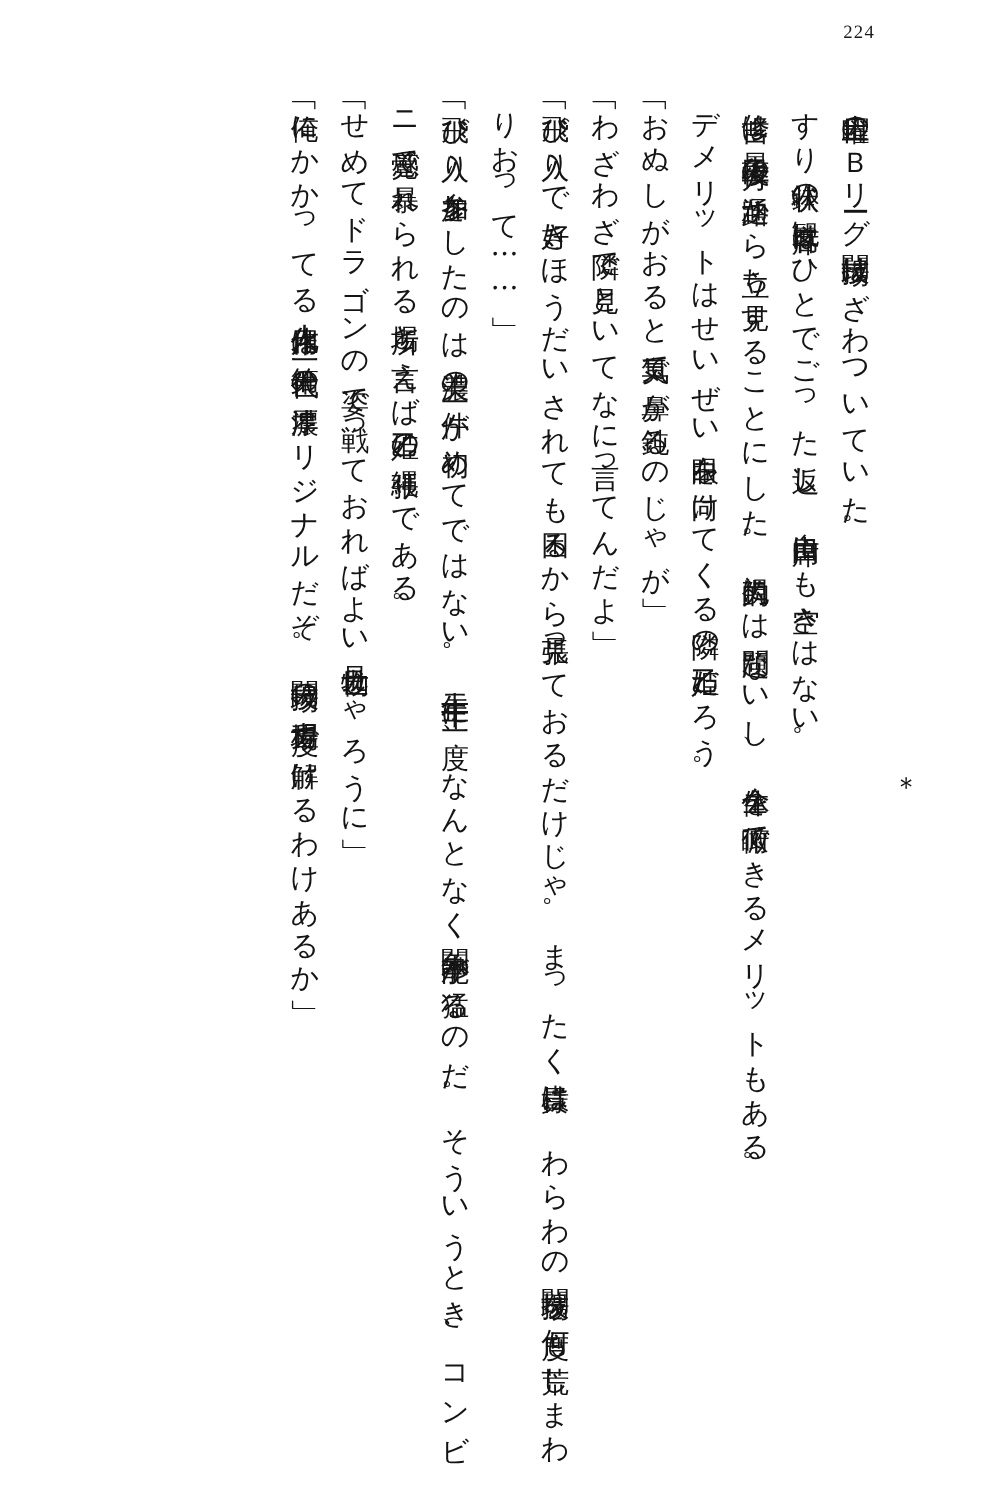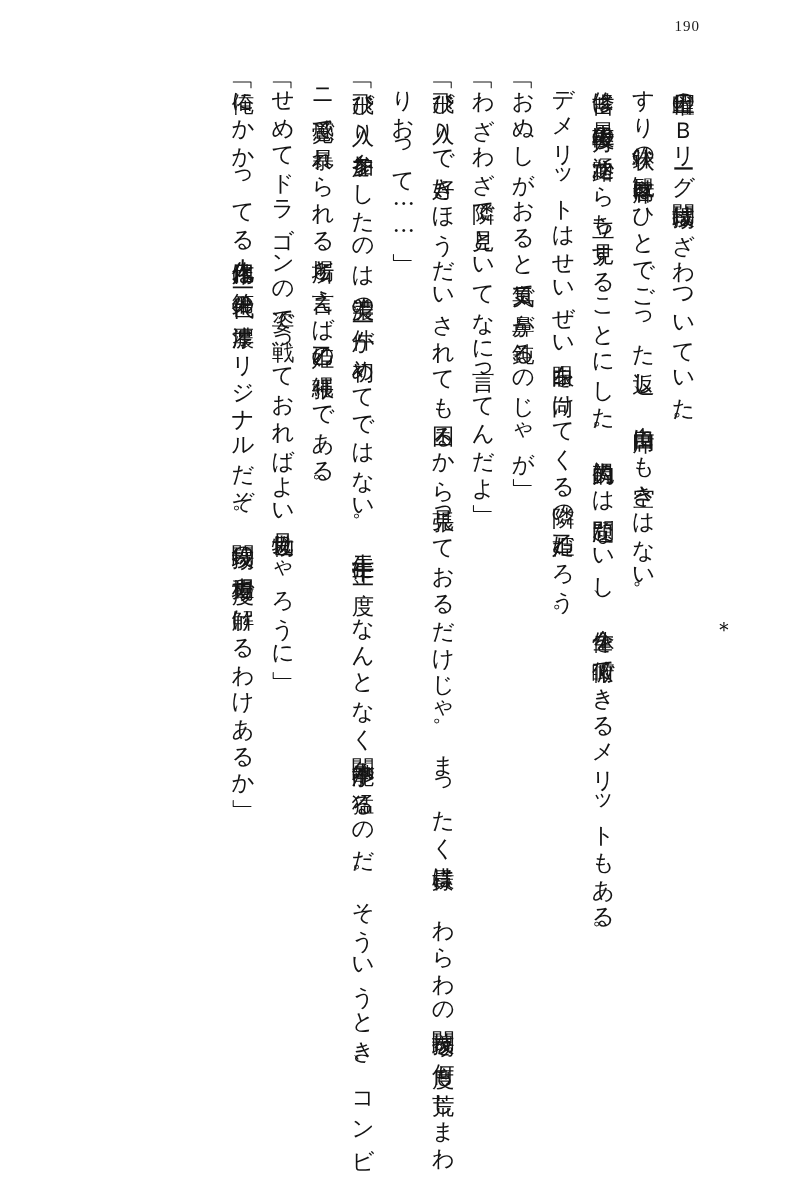--- a/index.html
+++ b/index.html
@@ -72,21 +72,21 @@
     display: inline-block;
     font-size: 22px;
     line-height: 1;
   }
 </style>
 </head>
 <body>
 
 <div class="page">
 
-  <div class="page-number">190</div>
+  <div class="page-number">224</div>
 
   <div class="text-block">
     <p class="sep-line"><span class="sep-mark">＊</span></p>
     <p class="para-indent">土曜日のＢリーグ闘技場はざわついていた。</p>
     <p class="para-indent">すり鉢状の観客席はひとでごった返し、自由席にも空きはない。</p>
     <p class="para-indent">修吉は最上段後方の通路から立ち見することにした。視力的には問題ないし、全体を俯瞰できるメリットもある。</p>
     <p class="para-indent">デメリットはせいぜい白眼を向けてくる隣の乙姫だろう。</p>
     <p>「おぬしがおると臭気で鼻が鈍るのじゃが」</p>
     <p>「わざわざ隣で見といてなに言ってんだよ」</p>
     <p>「飛び入りで好きほうだいされても困るから見張っておるだけじゃ。まったく貴様は、わらわの闘技場を何度も荒しまわりおって……」</p>

